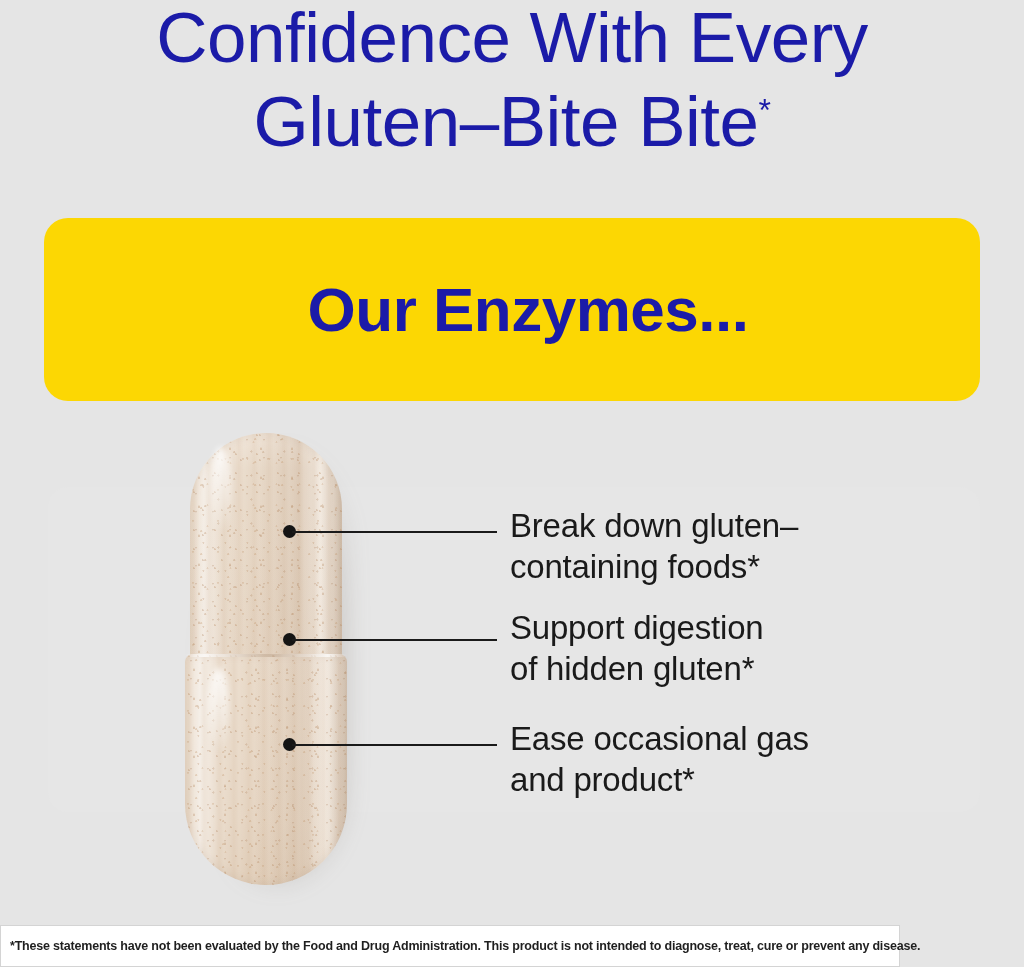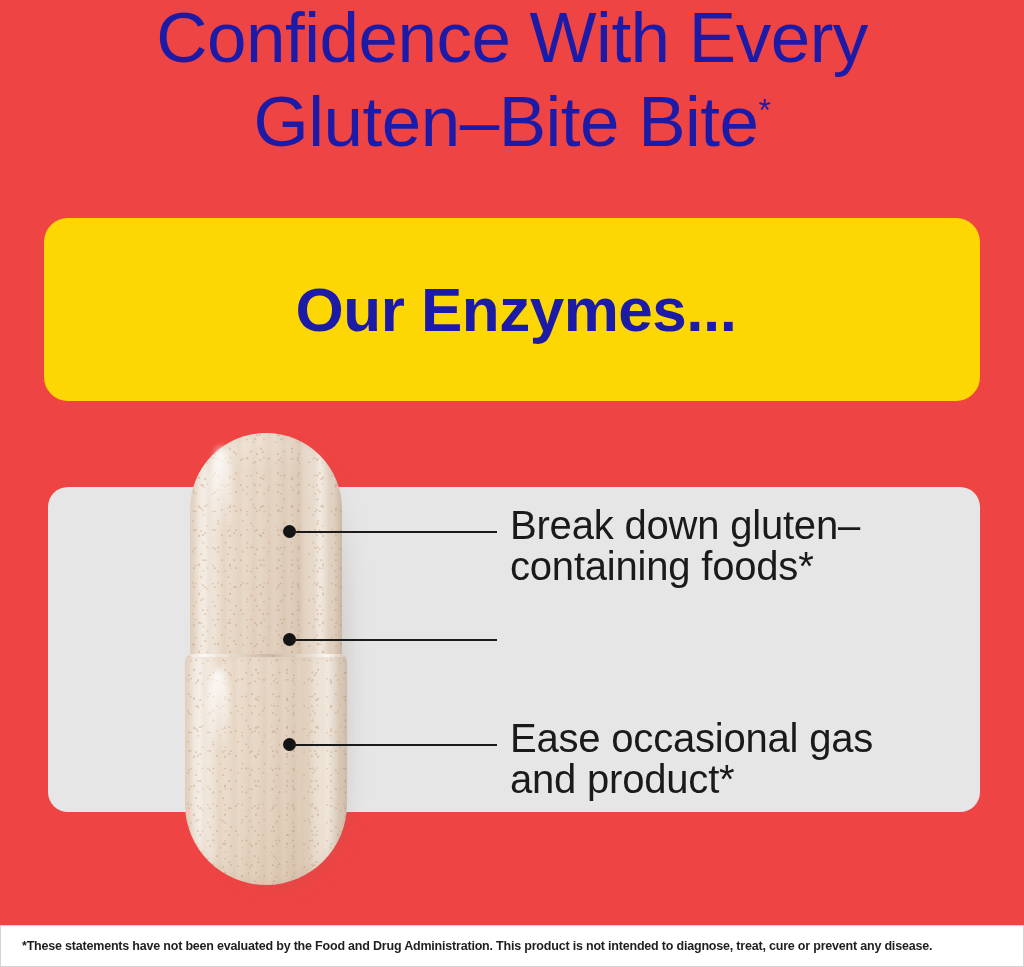--- a/index.html
+++ b/index.html
@@ -9,21 +9,21 @@
     background: #ffffff;
   }
   body {
     font-family: "Liberation Sans", sans-serif;
   }
 
   #canvas {
     position: relative;
     width: 1024px;
     height: 967px;
-    background: #ef4444;
+    background: #e5e5e5;
     overflow: hidden;
   }
 
   
   .headline {
     position: absolute;
     left: 0;
     top: -4px;
     width: 1024px;
     text-align: center;
@@ -48,21 +48,21 @@
     left: 44px;
     top: 218px;
     width: 936px;
     height: 183px;
     background: #fcd703;
     border-radius: 24px;
     box-sizing: border-box;
   }
   .banner-text {
     position: absolute;
-    left: 4px;
+    left: 16px;
     top: 0;
     width: 936px;
     height: 183px;
     display: flex;
     align-items: center;
     justify-content: center;
     color: #1b1ba8;
     font-size: 62px;
     font-weight: bold;
     letter-spacing: -0.5px;
@@ -211,43 +211,42 @@
     height: 13px;
     border-radius: 50%;
     background: #141414;
   }
 
   
   .benefit {
     position: absolute;
     left: 510px;
     color: #1a1a1a;
-    font-size: 40px;
+    font-size: 33px;
     line-height: 41px;
     font-weight: 400;
     letter-spacing: -0.2px;
     white-space: pre-line;
   }
   .b1 { top: 505px; }
   .b2 { top: 607px; }
   .b3 { top: 718px; }
 
   
   .footer {
     position: absolute;
     left: 0;
     top: 925px;
-    width: 1024px;
+    width: 900px;
     height: 42px;
     box-sizing: border-box;
     border: 1px solid #d4d4d4;
     background: #ffffff;
     display: flex;
     align-items: center;
-    padding-left: 12px;
   }
   .footer-text {
     padding-left: 9px;
     padding-right: 9px;
     color: #1f1f1f;
     font-size: 12.5px;
     line-height: 15px;
     font-weight: 600;
     letter-spacing: -0.2px;
     white-space: nowrap;
@@ -288,20 +287,22 @@
   <div class="leader" style="left:292px; top:531px; width:205px;"></div>
 
   <div class="dot" style="left:283px; top:633px;"></div>
   <div class="leader" style="left:292px; top:639px; width:205px;"></div>
 
   <div class="dot" style="left:283px; top:738px;"></div>
   <div class="leader" style="left:292px; top:744px; width:205px;"></div>
 
   <div class="benefit b1">Break down gluten–
 containing foods*</div>
+  <div class="benefit b2">Support digestion
+of hidden gluten*</div>
   <div class="benefit b3">Ease occasional gas
 and product*</div>
 
   <div class="footer">
     <div class="footer-text">*These statements have not been evaluated by the Food and Drug Administration. This product is not intended to diagnose, treat, cure or prevent any disease.</div>
   </div>
 
 </div>
 
 </body></html>

